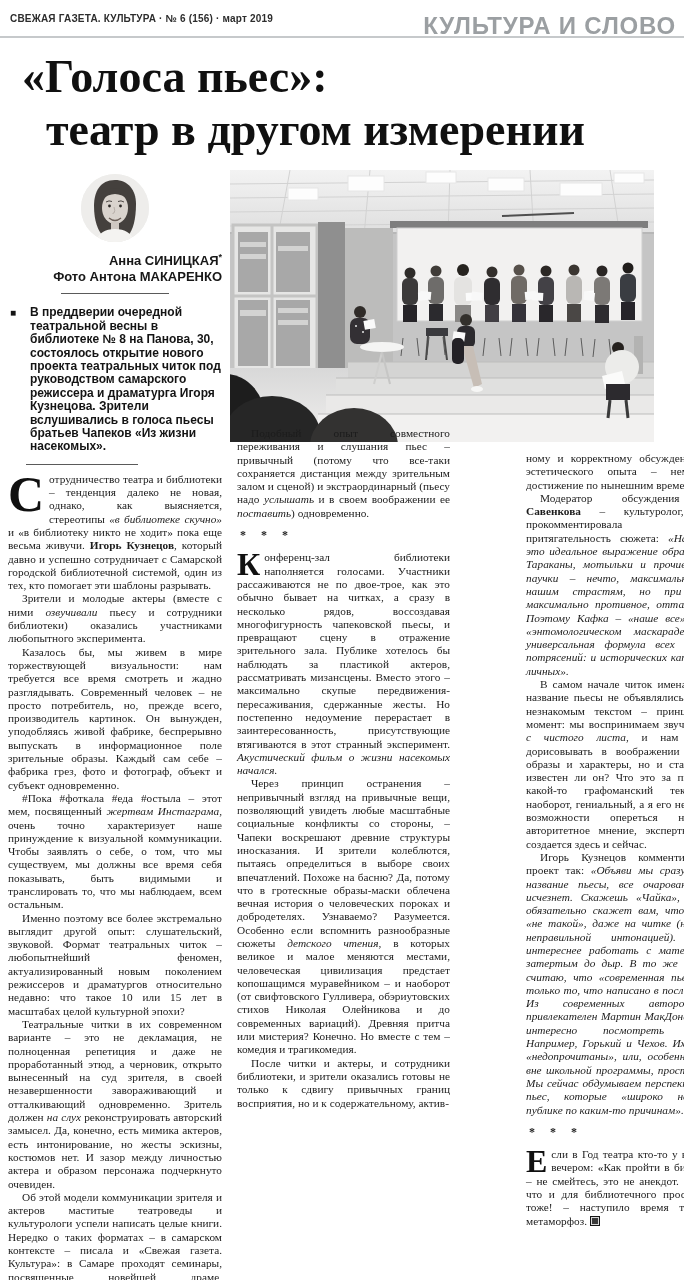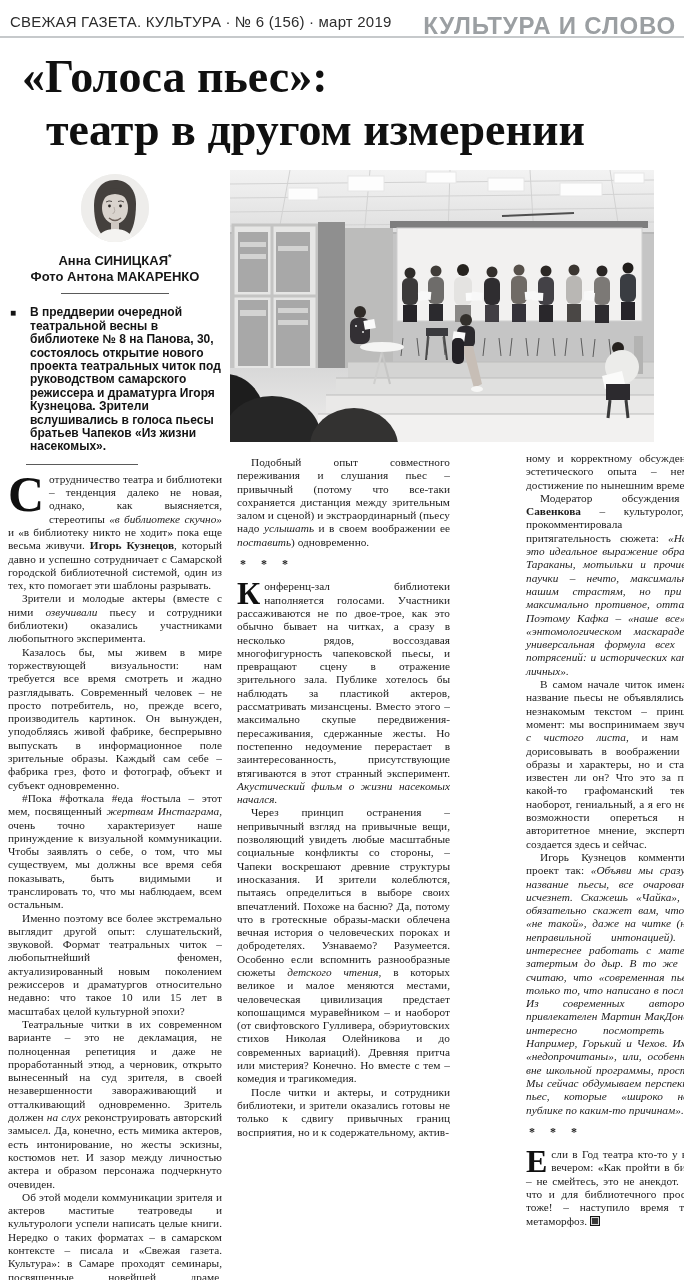--- a/index.html
+++ b/index.html
@@ -4,39 +4,39 @@
 <style>
   html,body{margin:0;padding:0;}
   body{
     width:684px;height:1280px;background:#ffffff;position:relative;overflow:hidden;
     font-family:"Liberation Serif", serif;color:#1c1c1c;
     -webkit-font-smoothing:antialiased;
   }
   .abs{position:absolute;}
   
   .masthead{
-    left:10px;top:13px;font-family:"Liberation Sans",sans-serif;font-weight:400;
-    font-size:15px;color:#2d2d2d;letter-spacing:.2px;
+    left:10px;top:13px;font-family:"Liberation Sans",sans-serif;font-weight:700;
+    font-size:10px;color:#2d2d2d;letter-spacing:.2px;
   }
   .section-title{
     right:8px;top:12px;font-family:"Liberation Sans",sans-serif;font-weight:700;
     font-size:24px;color:#9b9fa2;letter-spacing:.8px;
   }
   .header-rule{left:0;right:0;top:36px;height:2px;background:#c6c9cb;}
   
   .headline{left:22px;top:50px;font-weight:700;font-size:46px;line-height:53px;color:#101010;width:664px;}
   .headline .l2{margin-left:24px;}
   
   .col{font-size:11.3px;line-height:13.3px;text-align:justify;}
   .col1{left:8px;top:170px;width:214px;}
-  .col2{left:237px;top:456px;width:213px;}
+  .col2{left:237px;top:427px;width:213px;}
   .col3{left:485px;top:452px;width:214px;margin-left:41px;}
   
   .portrait-wrap{width:68px;height:68px;border-radius:50%;overflow:hidden;margin:4px auto 7px;background:#ededeb;}
-  .byline{text-align:center;font-family:"Liberation Sans",sans-serif;font-weight:700;font-size:13px;line-height:16px;color:#171717;}
+  .byline{text-align:right;font-family:"Liberation Sans",sans-serif;font-weight:700;font-size:13px;line-height:16px;color:#171717;}
   .byline sup{font-size:9px;}
   .thin-rule{height:1px;background:#5a5a5a;}
   .byline-rule{width:108px;margin:8px auto 12px;}
   
   .lead{position:relative;padding-left:22px;font-family:"Liberation Sans",sans-serif;font-weight:700;
         font-size:12px;line-height:13.4px;text-align:left;color:#141414;}
   .lead-bullet{position:absolute;left:2px;top:0;font-size:10px;}
   .lead-rule{width:112px;margin:10px 0 8px 18px;}
   
   .bp{margin:0;text-indent:14px;hyphens:auto;}

